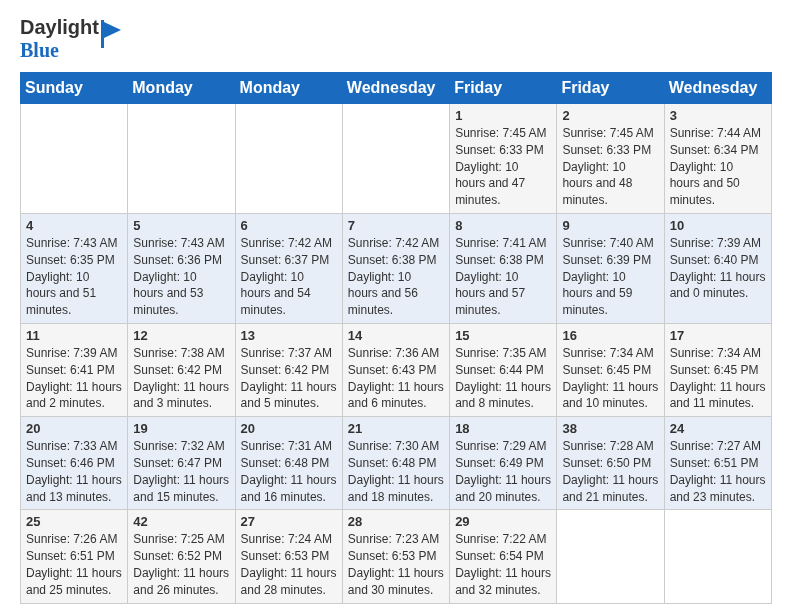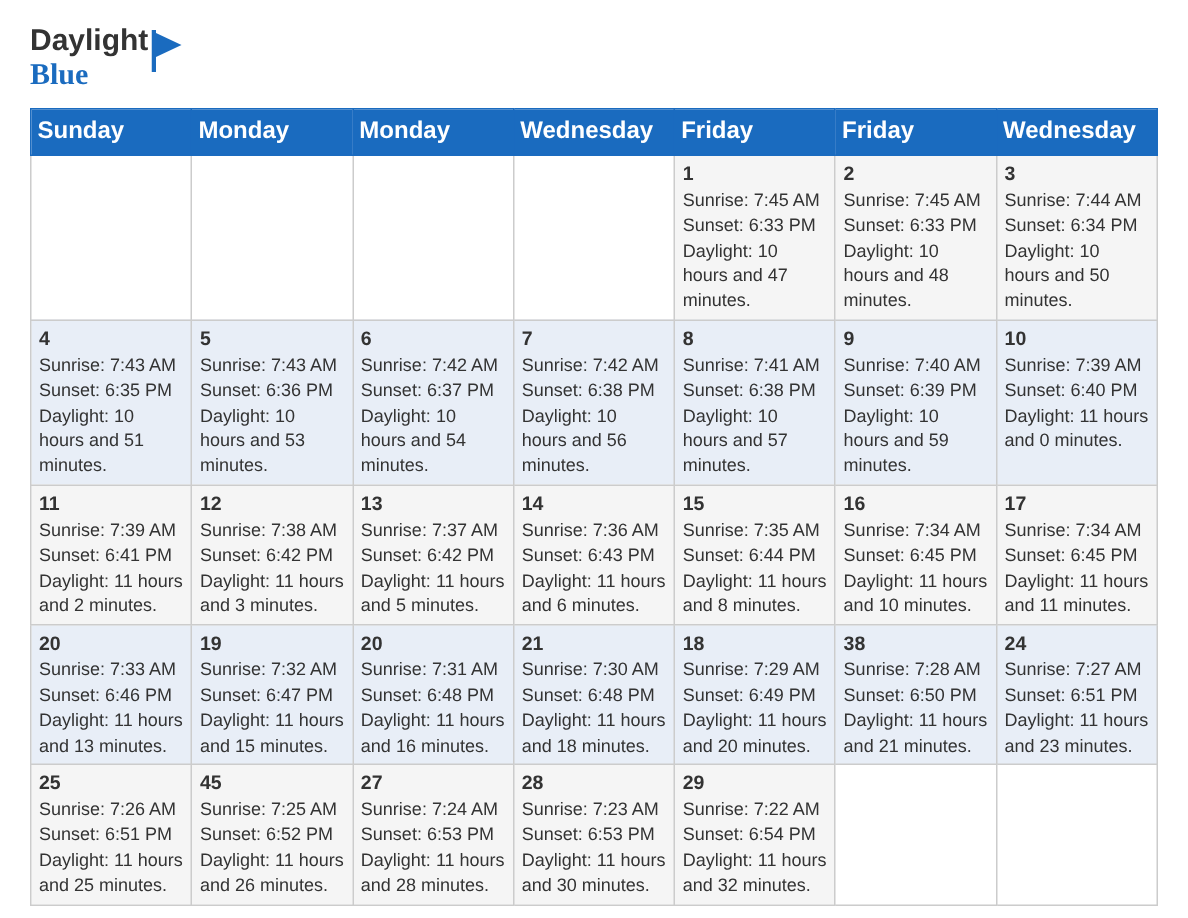--- a/index.html
+++ b/index.html
@@ -231,21 +231,21 @@
             <span class="day-num">24</span>
             <div class="day-info">Sunrise: 7:27 AM<br>Sunset: 6:51 PM<br>Daylight: 11 hours and 23 minutes.</div>
           </td>
         </tr>
         <tr>
           <td>
             <span class="day-num">25</span>
             <div class="day-info">Sunrise: 7:26 AM<br>Sunset: 6:51 PM<br>Daylight: 11 hours and 25 minutes.</div>
           </td>
           <td>
-            <span class="day-num">45</span>
+            <span class="day-num">42</span>
             <div class="day-info">Sunrise: 7:25 AM<br>Sunset: 6:52 PM<br>Daylight: 11 hours and 26 minutes.</div>
           </td>
           <td>
             <span class="day-num">27</span>
             <div class="day-info">Sunrise: 7:24 AM<br>Sunset: 6:53 PM<br>Daylight: 11 hours and 28 minutes.</div>
           </td>
           <td>
             <span class="day-num">28</span>
             <div class="day-info">Sunrise: 7:23 AM<br>Sunset: 6:53 PM<br>Daylight: 11 hours and 30 minutes.</div>
           </td>

